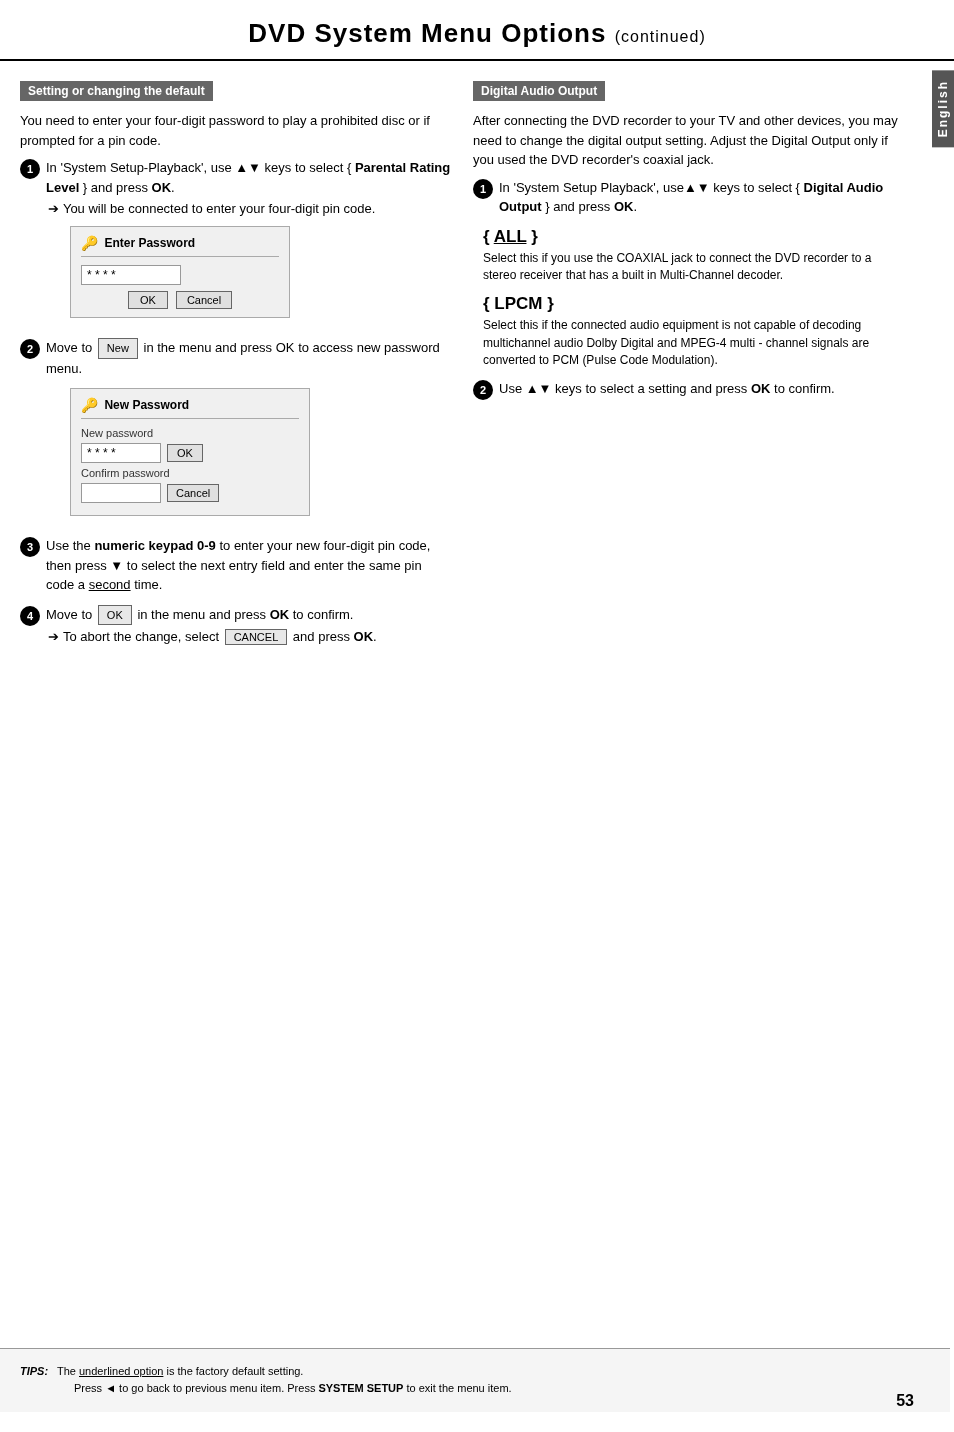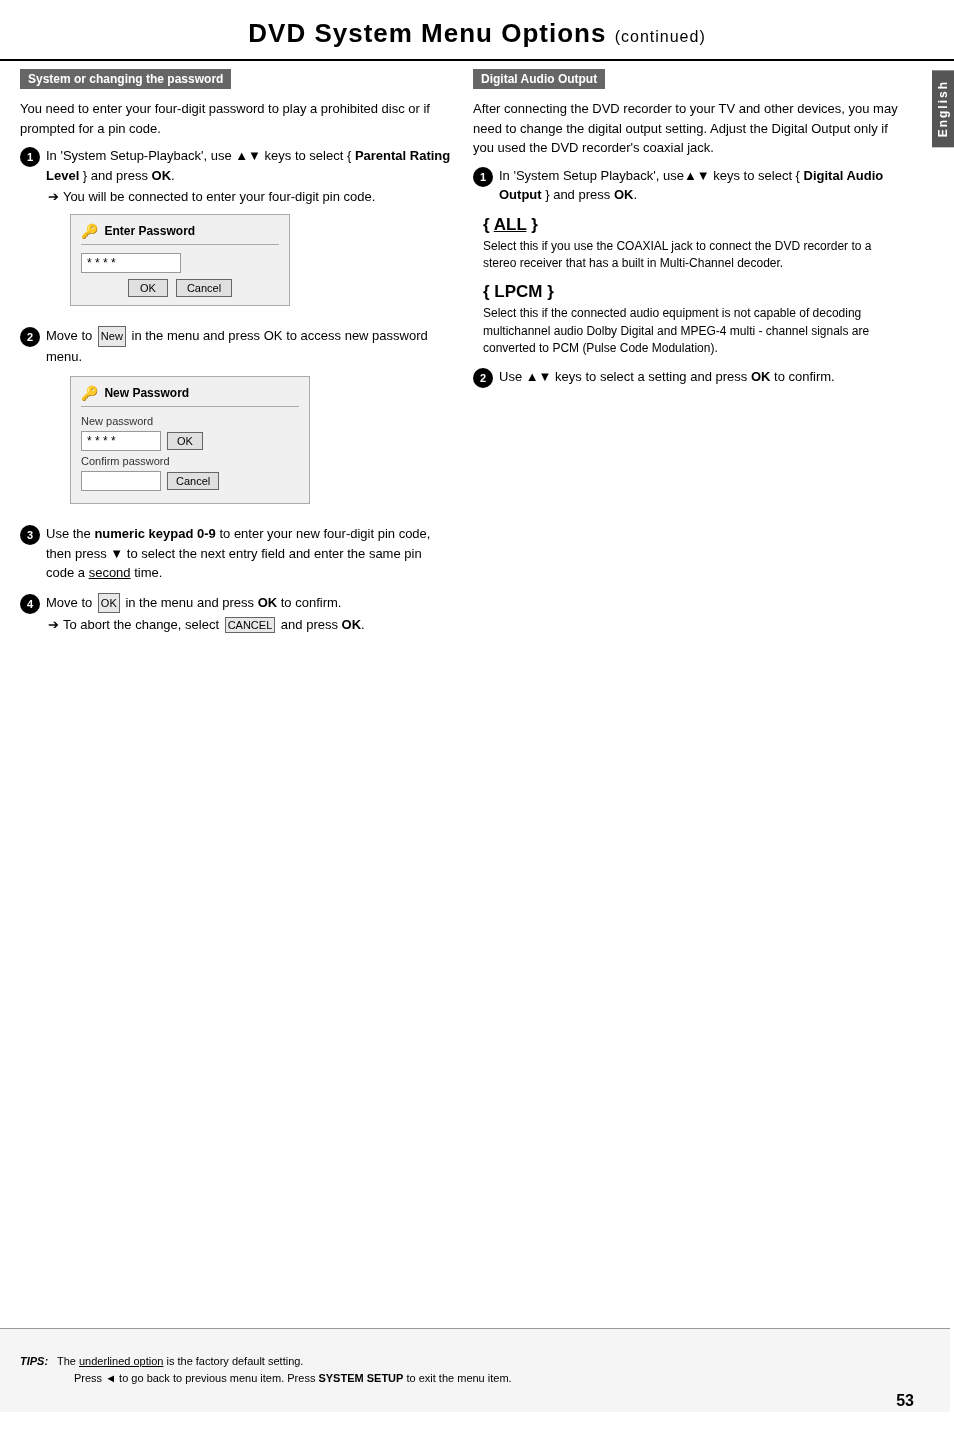--- a/index.html
+++ b/index.html
@@ -19,21 +19,21 @@
       min-height: 1432px;
       padding: 0;
       position: relative;
     }
 
     
     .page-header {
       text-align: center;
       padding: 18px 20px 10px 20px;
       border-bottom: 2px solid #000;
-      margin-bottom: 8px;
+      margin-bottom: 20px;
     }
     .page-header h1 {
       font-size: 26px;
       font-weight: bold;
       letter-spacing: 1px;
     }
     .page-header h1 span.continued {
       font-size: 16px;
       font-weight: normal;
     }
@@ -212,21 +212,21 @@
       font-size: 11px;
       cursor: pointer;
       min-width: 36px;
       text-align: center;
     }
 
     
     .inline-btn {
       border: 1px solid #666;
       background: #e8e8e8;
-      padding: 1px 2px;
+      padding: 1px 8px;
       font-size: 11px;
       display: inline-block;
       margin: 0 2px;
     }
 
     
     b { font-weight: bold; }
 
     
     u { text-decoration: underline; }
@@ -245,21 +245,21 @@
       font-size: 12px;
       line-height: 1.45;
     }
 
     
     .page-footer {
       position: absolute;
       bottom: 20px;
       left: 0;
       right: 4px;
-      padding: 24px 20px;
+      padding: 14px 20px;
       border-top: 1px solid #999;
       background: #f5f5f5;
       font-size: 11px;
       line-height: 1.6;
     }
     .page-footer .tips-label {
       font-weight: bold;
       font-style: italic;
       margin-right: 6px;
     }
@@ -302,21 +302,21 @@
 
   <div class="side-tab">
     <span>English</span>
   </div>
 
   <div class="content-area">
 
     <div class="left-col">
       <div class="section-block">
         <div class="section-header">
-          <span>System or changing the password</span>
+          <span>Setting or changing the default</span>
         </div>
 
         <p>You need to enter your four-digit password to play a prohibited disc or if prompted for a pin code.</p>
 
         
         <div class="step">
           <div class="step-num">1</div>
           <div class="step-content">
             <div class="step-text">
               In 'System Setup-Playback', use <span class="updown">▲▼</span> keys to select { <b>Parental Rating Level</b> } and press <b>OK</b>.

